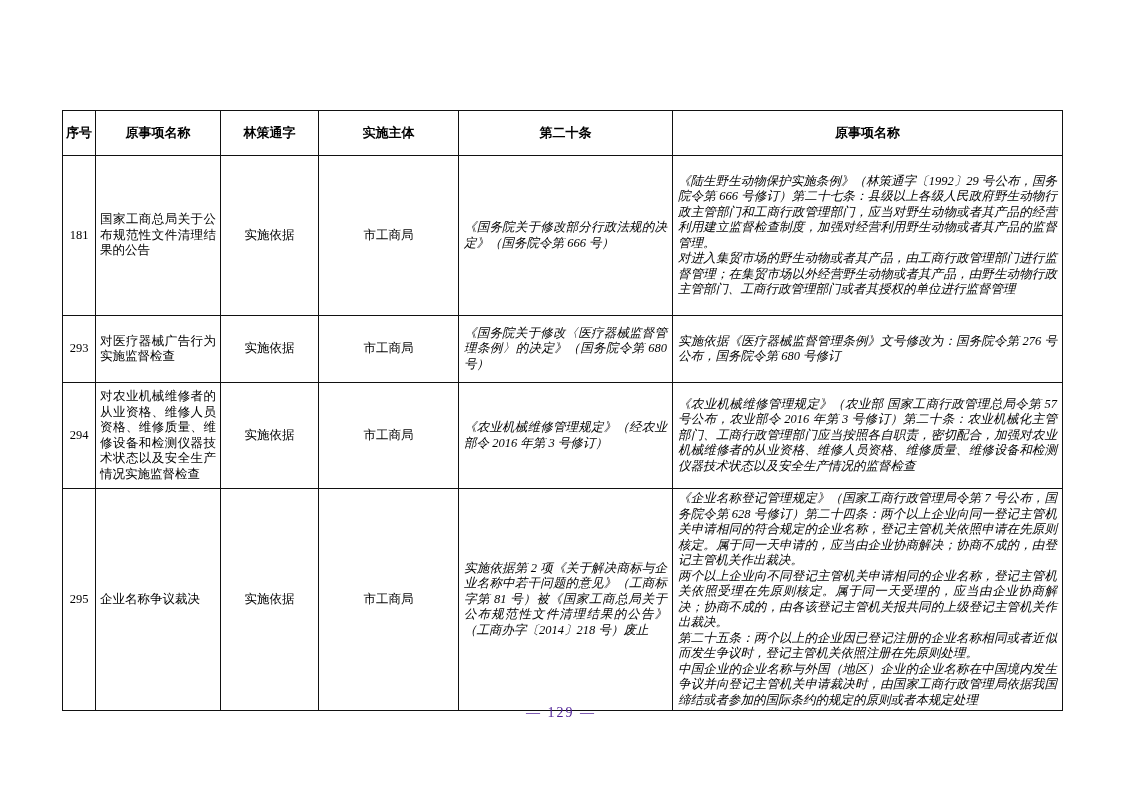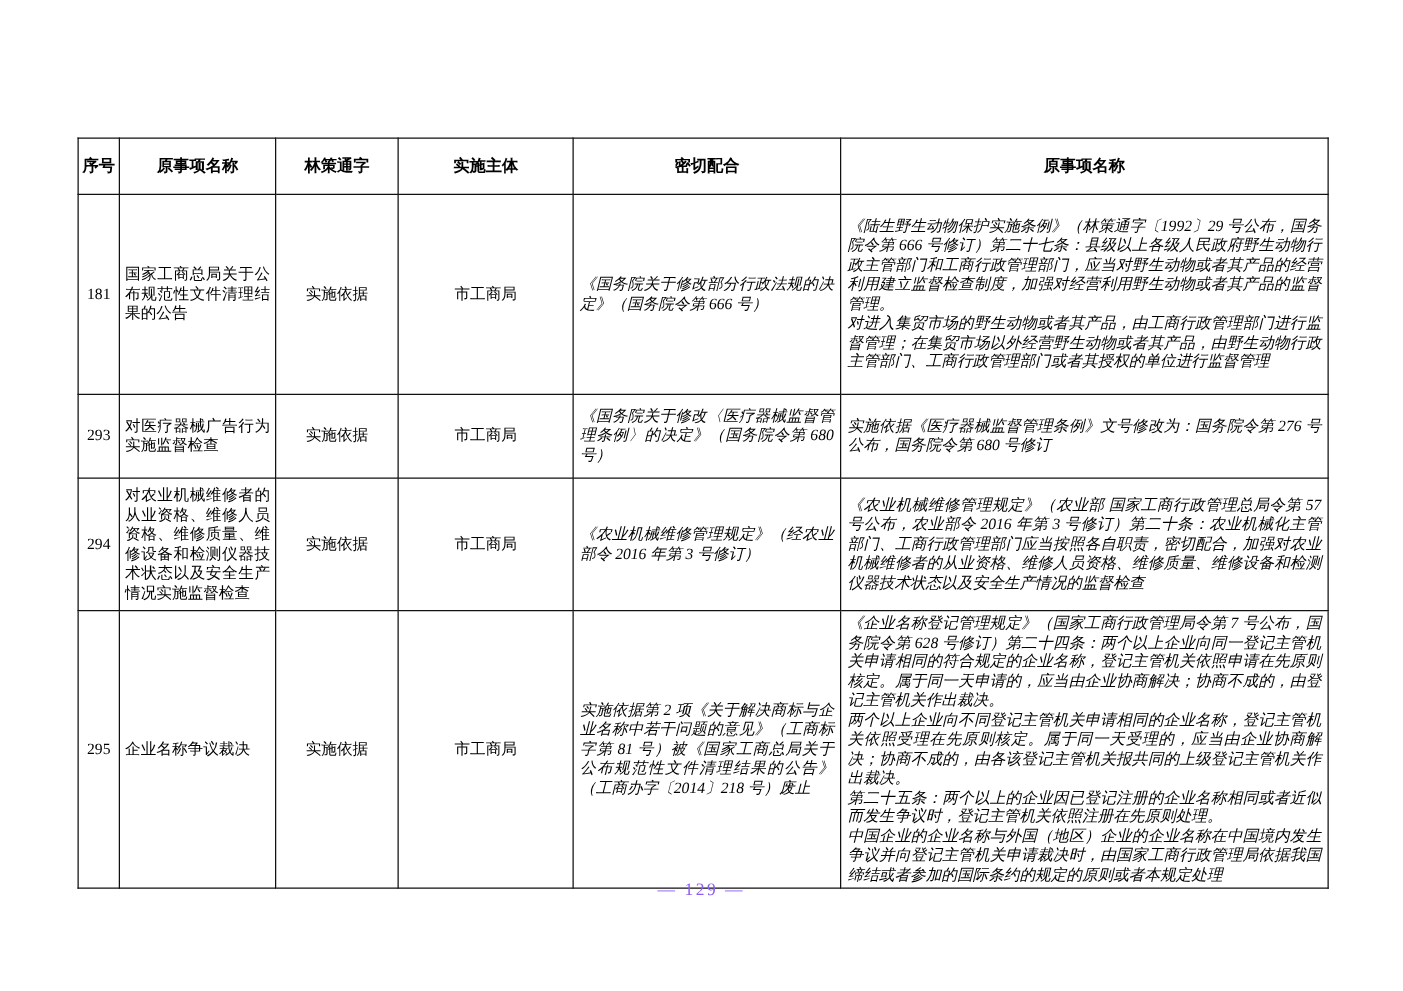--- a/index.html
+++ b/index.html
@@ -63,21 +63,21 @@
   tr.r-294 { height: 106px; }
   tr.r-295 { height: 201px; }
   .footer {
     position: absolute;
     left: 0;
     top: 705px;
     width: 1122px;
     text-align: center;
     font-size: 14px;
     letter-spacing: 2px;
-    color: #8b5cf6;
+    color: #4c1d95;
   }
 </style>
 </head>
 <body>
 
 <div class="page">
   <table class="adjust-table">
     <colgroup>
       <col style="width:33px">
       <col style="width:125px">
@@ -85,21 +85,21 @@
       <col style="width:140px">
       <col style="width:214px">
       <col style="width:390px">
     </colgroup>
     <thead>
       <tr class="r-header">
         <th>序号</th>
         <th>原事项名称</th>
         <th>林策通字</th>
         <th>实施主体</th>
-        <th>密切配合</th>
+        <th>第二十条</th>
         <th>原事项名称</th>
       </tr>
     </thead>
     <tbody>
       <tr class="r-292">
         <td class="col-no">181</td>
         <td class="col-name">国家工商总局关于公布规范性文件清理结果的公告</td>
         <td class="col-adjust">实施依据</td>
         <td class="col-subject">市工商局</td>
         <td class="col-basis">《国务院关于修改部分行政法规的决定》（国务院令第 666 号）</td>

